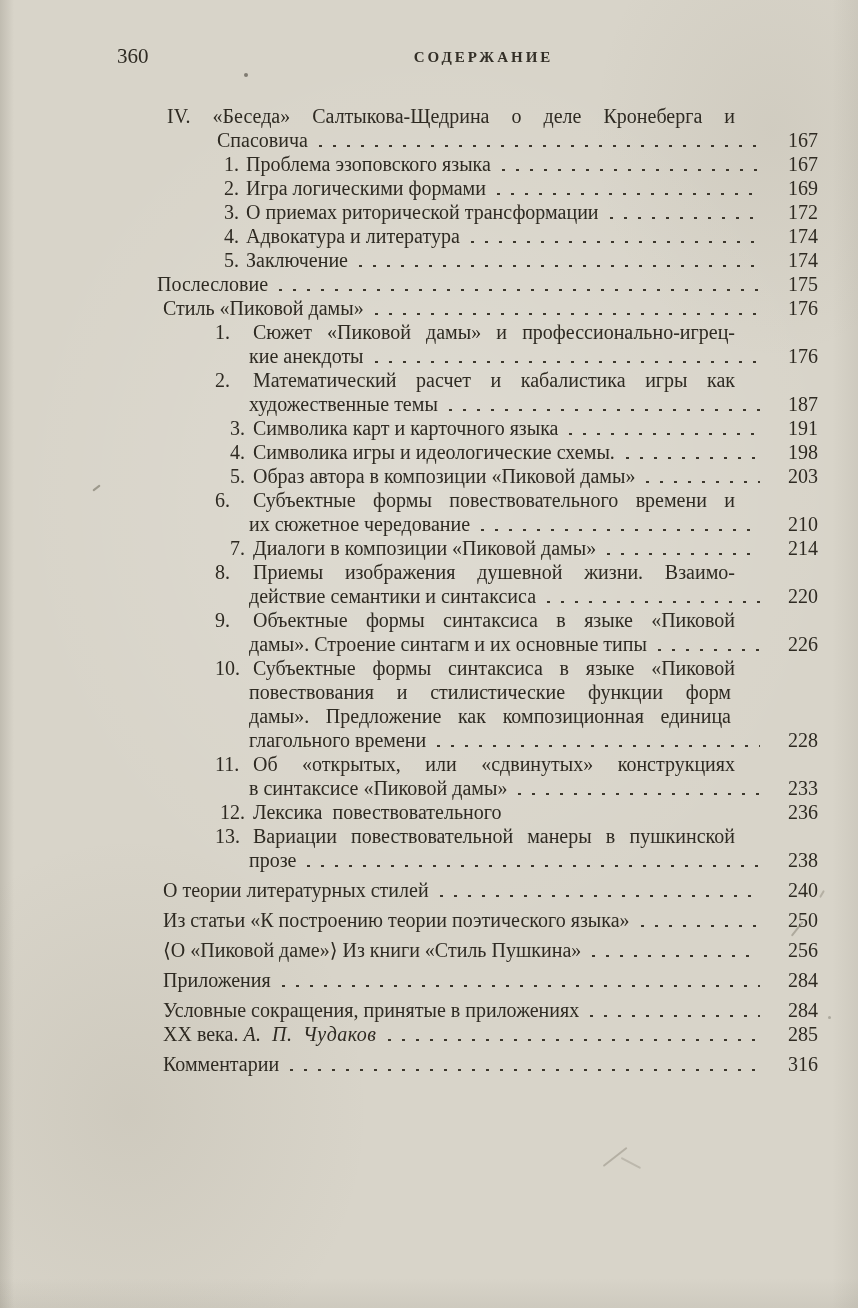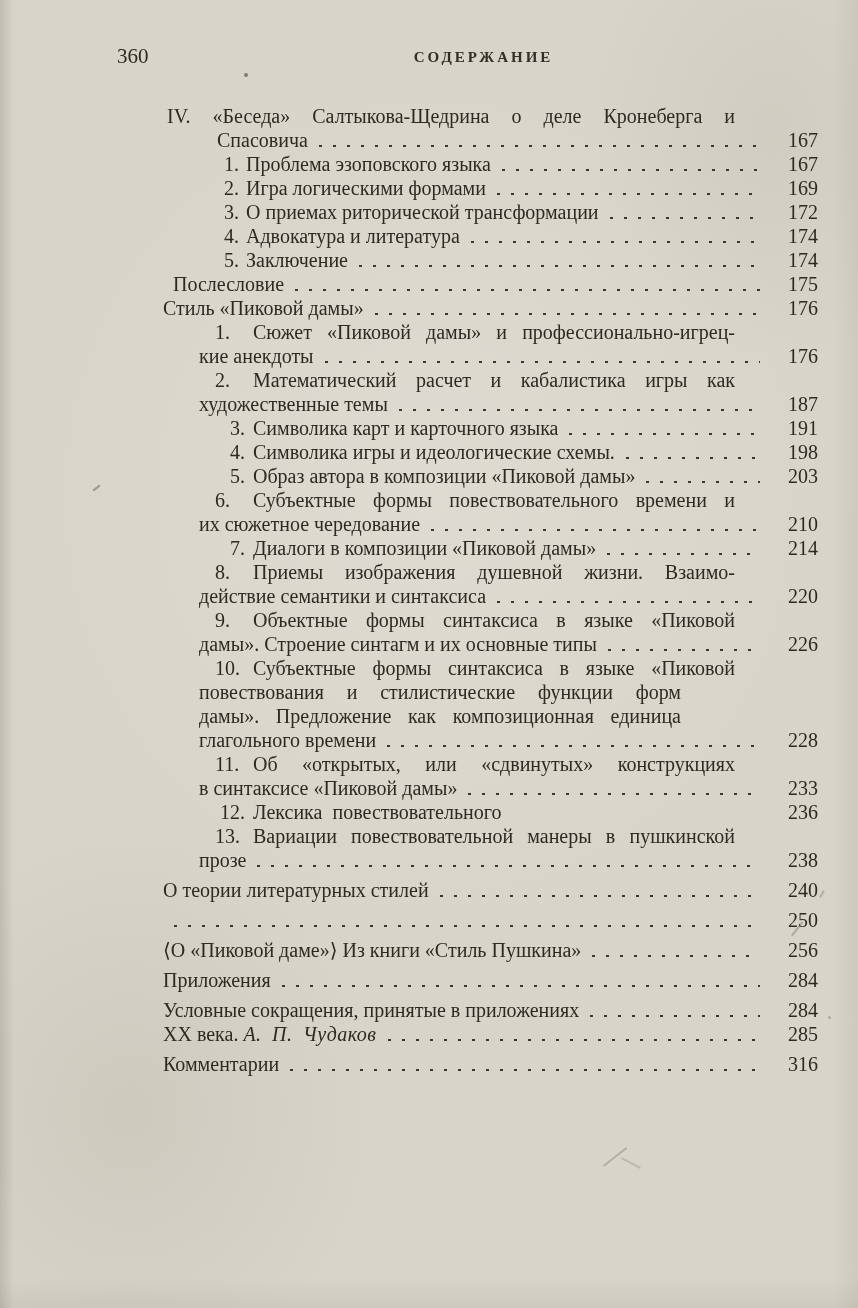--- a/index.html
+++ b/index.html
@@ -36,24 +36,24 @@
     min-width:0;
   }
   .nodots .leader{background-image:none;}
   .stretch .txt{flex:1;text-align:justify;text-align-last:justify;white-space:normal;overflow:hidden;height:24px;}
   .pg{flex:none;width:46px;text-align:right;}
   
   .jl{height:24px;line-height:24px;text-align:justify;text-align-last:justify;overflow:hidden;}
   
   .i-0{margin-left:16px;}
   .i-iv{margin-left:20px;}
-  .i-psl{margin-left:26px;}
+  .i-psl{margin-left:10px;}
   .i-contiv{margin-left:70px;}
   .i-n{margin-left:68px;}
-  .i-c2{margin-left:52px;justify-content:center;}
+  .i-c2{margin-left:102px;justify-content:center;}
   .jl.i-0{width:588px;}
   .jl.i-iv{width:568px;}
   .jl.i-n{width:520px;}
   .jl.i-c2{width:482px;}
   .num{display:inline-block;flex:none;text-align:right;}
   .n1{width:24px;margin-right:7px;}
   .n2{width:30px;margin-right:8px;}
   .gap{margin-top:6px;}
   .it{font-style:italic;letter-spacing:0.5px;word-spacing:5px;}
   
@@ -235,20 +235,21 @@
         <span class="pg">238</span>
       </div>
 
     <div class="rw i-0 gap">
         <span class="txt">О теории литературных стилей</span>
         <span class="leader"></span>
         <span class="pg">240</span>
       </div>
 
     <div class="rw i-0 gap">
+        <span class="txt">Из статьи «К построению теории поэтического языка»</span>
         <span class="leader"></span>
         <span class="pg">250</span>
       </div>
 
     <div class="rw i-0 gap">
         <span class="txt">⟨О «Пиковой даме»⟩ Из книги «Стиль Пушкина»</span>
         <span class="leader"></span>
         <span class="pg">256</span>
       </div>
 

